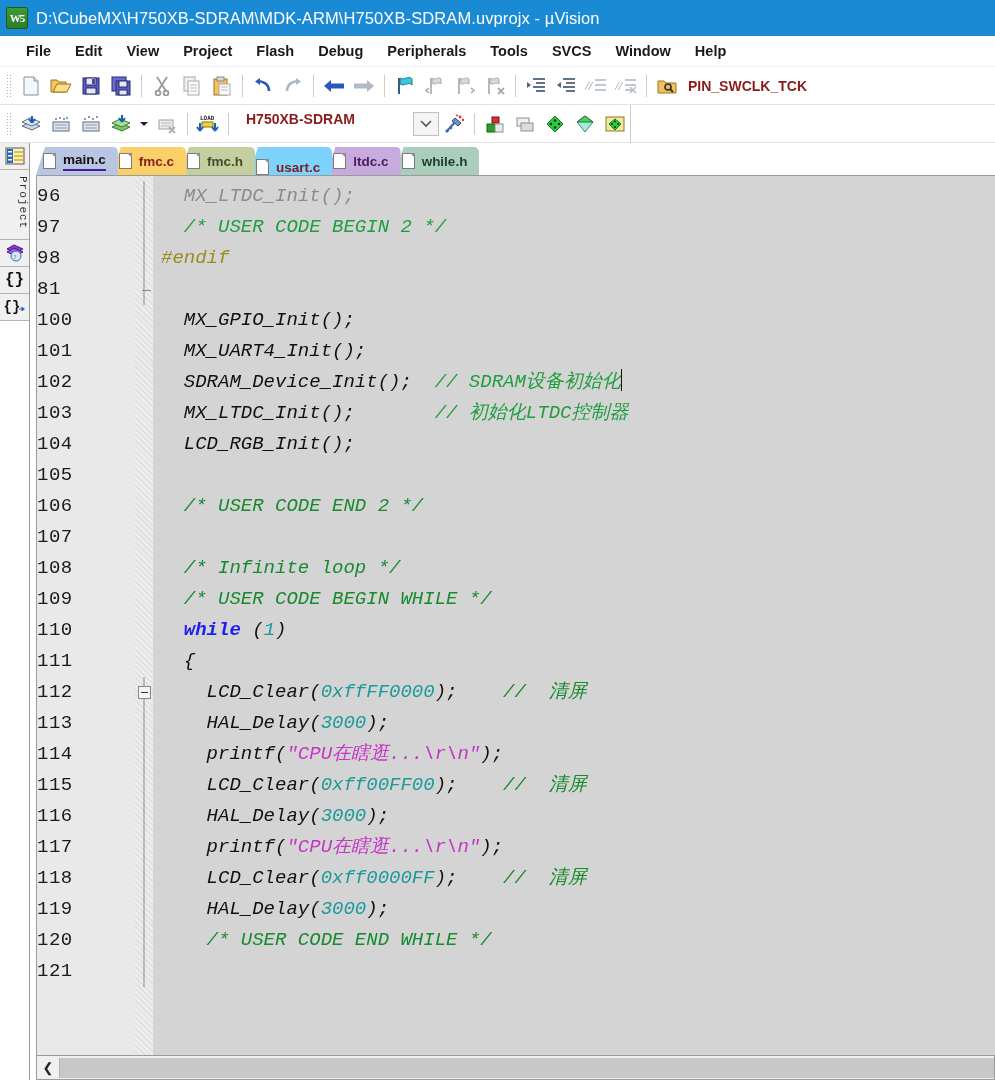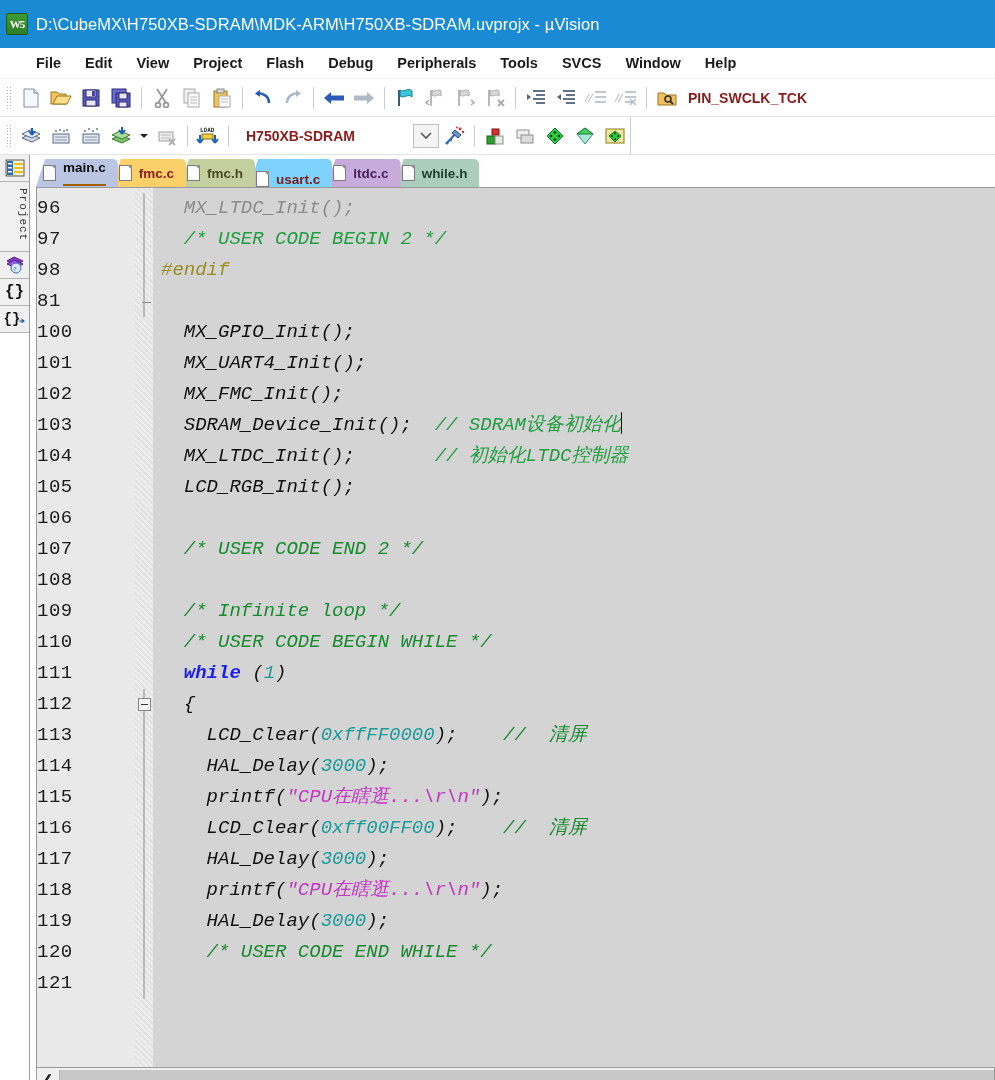--- a/index.html
+++ b/index.html
@@ -6,21 +6,21 @@
   html, body {
     margin: 0; padding: 0;
     width: 995px; height: 1080px;
     overflow: hidden;
     background: #ffffff;
     font-family: "Liberation Sans", sans-serif;
   }
 
   
   #titlebar {
-    height: 48px;
+    height: 36px;
     background: #1a8ad4;
     display: flex;
     align-items: center;
     padding-left: 6px;
     color: #ffffff;
   }
   #app-icon {
     width: 22px; height: 22px;
     background: linear-gradient(#3f9c35, #2e7d28);
     border: 1px solid #1d5c18;
@@ -41,21 +41,21 @@
     white-space: nowrap;
     letter-spacing: 0.1px;
   }
 
   
   #menubar {
     height: 31px;
     background: #ffffff;
     display: flex;
     align-items: center;
-    padding-left: 24px;
+    padding-left: 14px;
     border-bottom: 1px solid #f0f0f0;
   }
   .menu-item {
     font-size: 14.5px;
     color: #1a1a1a;
     padding: 3px 12px;
     font-weight: bold;
     font-family: "Liberation Sans", sans-serif;
     cursor: default;
     white-space: nowrap;
@@ -95,21 +95,21 @@
     font-size: 14px;
     color: #8b1a1a;
     font-weight: bold;
     white-space: nowrap;
     margin-left: 6px;
     font-family: "Liberation Sans", sans-serif;
   }
   #target-box {
     width: 175px; height: 26px;
     background: #ffffff;
-    display: flex; align-items: center;
+    display: flex; align-items: flex-start;
     padding-left: 8px;
     margin-left: 4px;
     flex: 0 0 auto;
   }
   #target-name {
     font-size: 14px; color: #8b1a1a; font-weight: bold;
     white-space: nowrap;
     font-family: "Liberation Sans", sans-serif;
   }
   #target-drop {
@@ -215,22 +215,22 @@
   }
   .tab-label {
     font-size: 13.5px;
     font-weight: bold;
     color: #7a2020;
     white-space: nowrap;
     font-family: "Liberation Sans", sans-serif;
   }
   .tab.active .tab-label {
     color: #101010;
-    border-bottom: 2px solid #a16207;
-    padding-bottom: 9px;
+    border-bottom: 2px solid #4c1d95;
+    padding-bottom: 2px;
   }
 
   
   #editor-body {
     flex: 1 1 auto;
     display: flex;
     border: 1px solid #9a9a9a;
     border-right: none;
     margin-left: 6px;
     background: #d4d4d4;
@@ -843,37 +843,37 @@
             <div class="fold-line"></div>
           </div>
         </div>
       <div id="code">
           <div class="cline"><span class="dis">  MX_LTDC_Init();</span></div>
           <div class="cline"><span class="cm">  /* USER CODE BEGIN 2 */</span></div>
           <div class="cline"><span class="pp">#endif</span></div>
           <div class="cline"><span></span></div>
           <div class="cline"><span>  MX_GPIO_Init();</span></div>
           <div class="cline"><span>  MX_UART4_Init();</span></div>
-          <div class="cline"><span>  MX_FMC_Init();</span></div>
           <div class="cline"><span>  SDRAM_Device_Init();  </span><span class="cm">// SDRAM设备初始化</span><span class="caret"></span></div>
           <div class="cline"><span>  MX_LTDC_Init();       </span><span class="cm">// 初始化LTDC控制器</span></div>
           <div class="cline"><span>  LCD_RGB_Init();</span></div>
           <div class="cline"><span></span></div>
           <div class="cline"><span class="cmd">  /* USER CODE END 2 */</span></div>
           <div class="cline"><span></span></div>
           <div class="cline"><span class="cmd">  /* Infinite loop */</span></div>
           <div class="cline"><span class="cmd">  /* USER CODE BEGIN WHILE */</span></div>
           <div class="cline"><span>  </span><span class="k">while</span><span> (</span><span class="num">1</span><span>)</span></div>
           <div class="cline"><span>  {</span></div>
           <div class="cline"><span>    LCD_Clear(</span><span class="num">0xffFF0000</span><span>);    </span><span class="cmd">//  清屏</span></div>
           <div class="cline"><span>    HAL_Delay(</span><span class="num">3000</span><span>);</span></div>
           <div class="cline"><span>    printf(</span><span class="str">"CPU在瞎逛...\r\n"</span><span>);</span></div>
           <div class="cline"><span>    LCD_Clear(</span><span class="num">0xff00FF00</span><span>);    </span><span class="cmd">//  清屏</span></div>
           <div class="cline"><span>    HAL_Delay(</span><span class="num">3000</span><span>);</span></div>
           <div class="cline"><span>    printf(</span><span class="str">"CPU在瞎逛...\r\n"</span><span>);</span></div>
+          <div class="cline"><span>    LCD_Clear(</span><span class="num">0xff0000FF</span><span>);    </span><span class="cmd">//  清屏</span></div>
           <div class="cline"><span>    HAL_Delay(</span><span class="num">3000</span><span>);</span></div>
           <div class="cline"><span class="cmd">    /* USER CODE END WHILE */</span></div>
         </div>
     </div>
     <div id="hscroll">
       <div id="hs-left">❮</div>
       <div id="hs-track"></div>
     </div>
   </div>
 </div>

